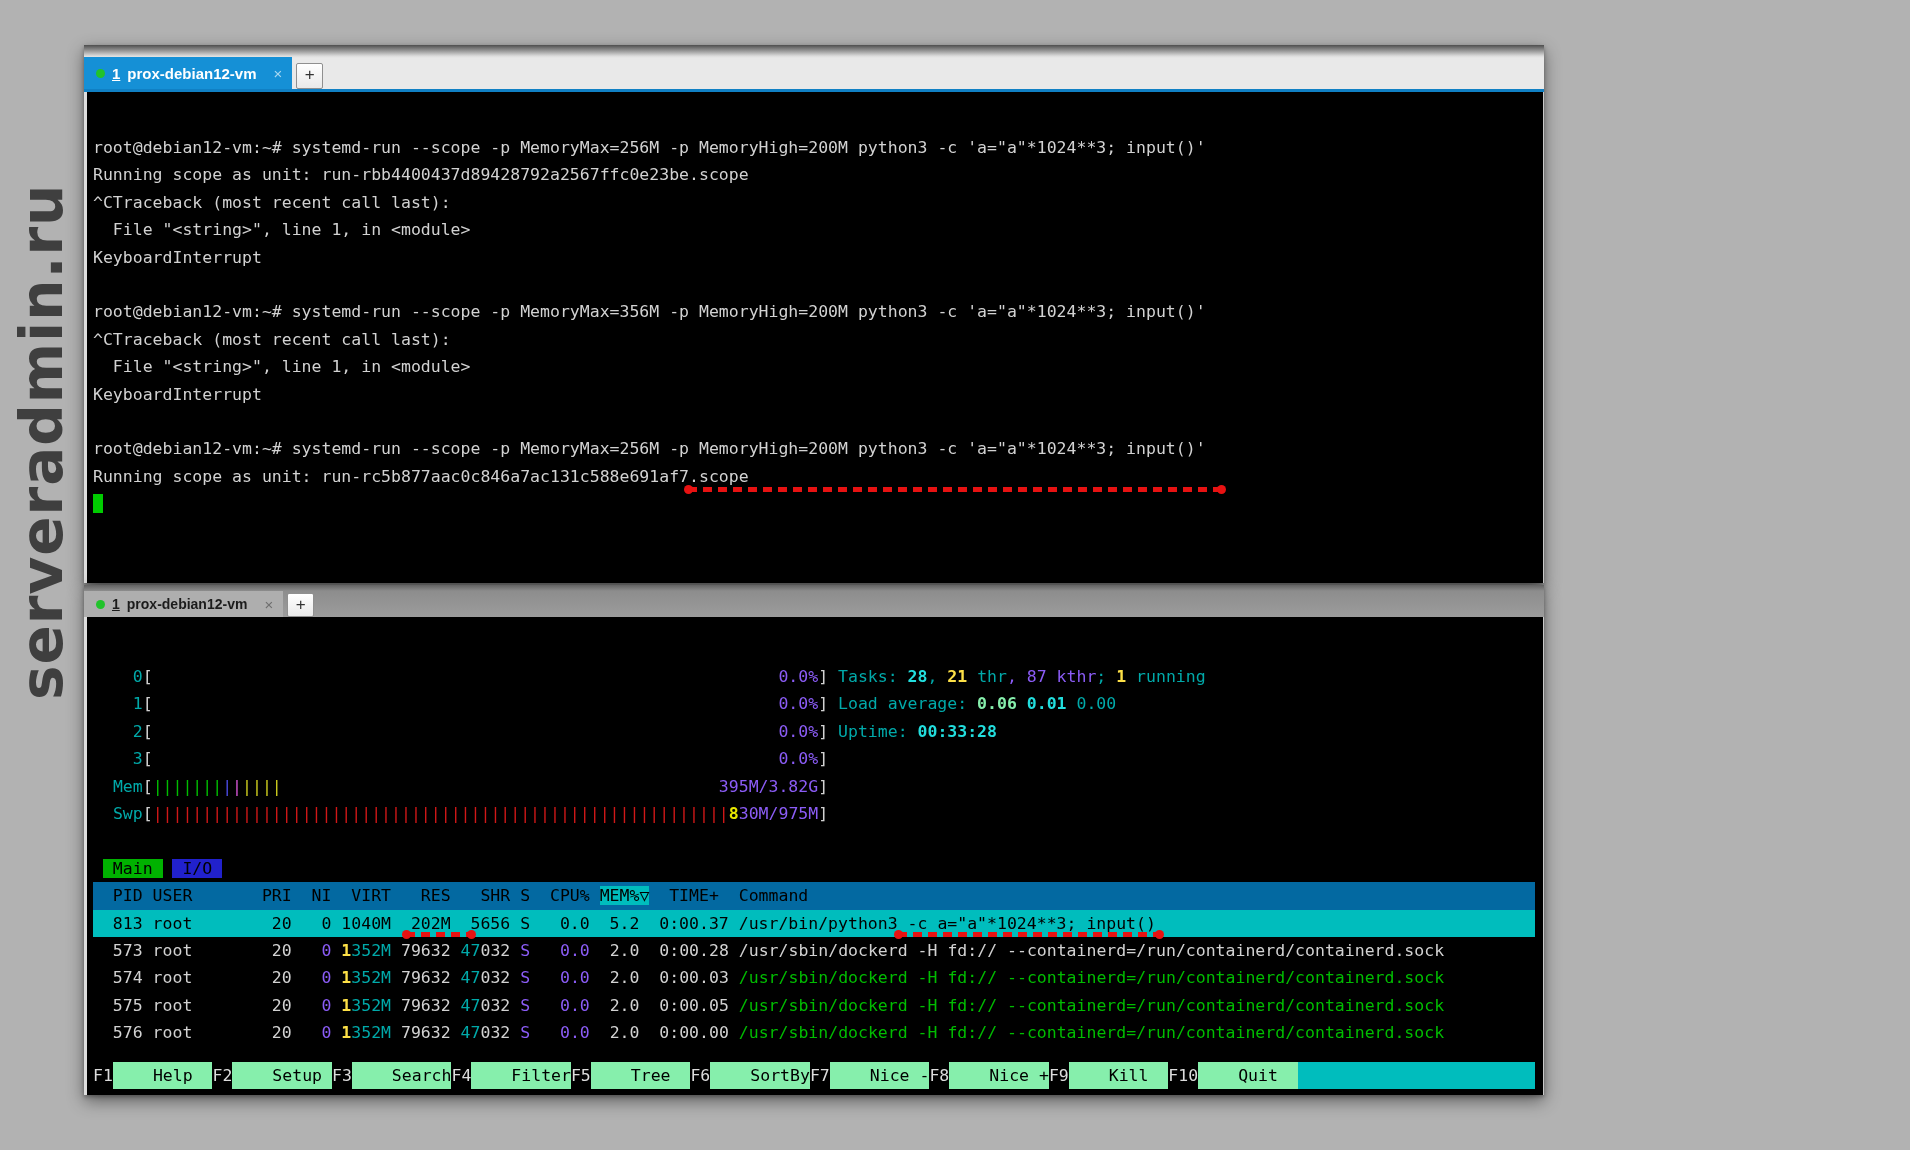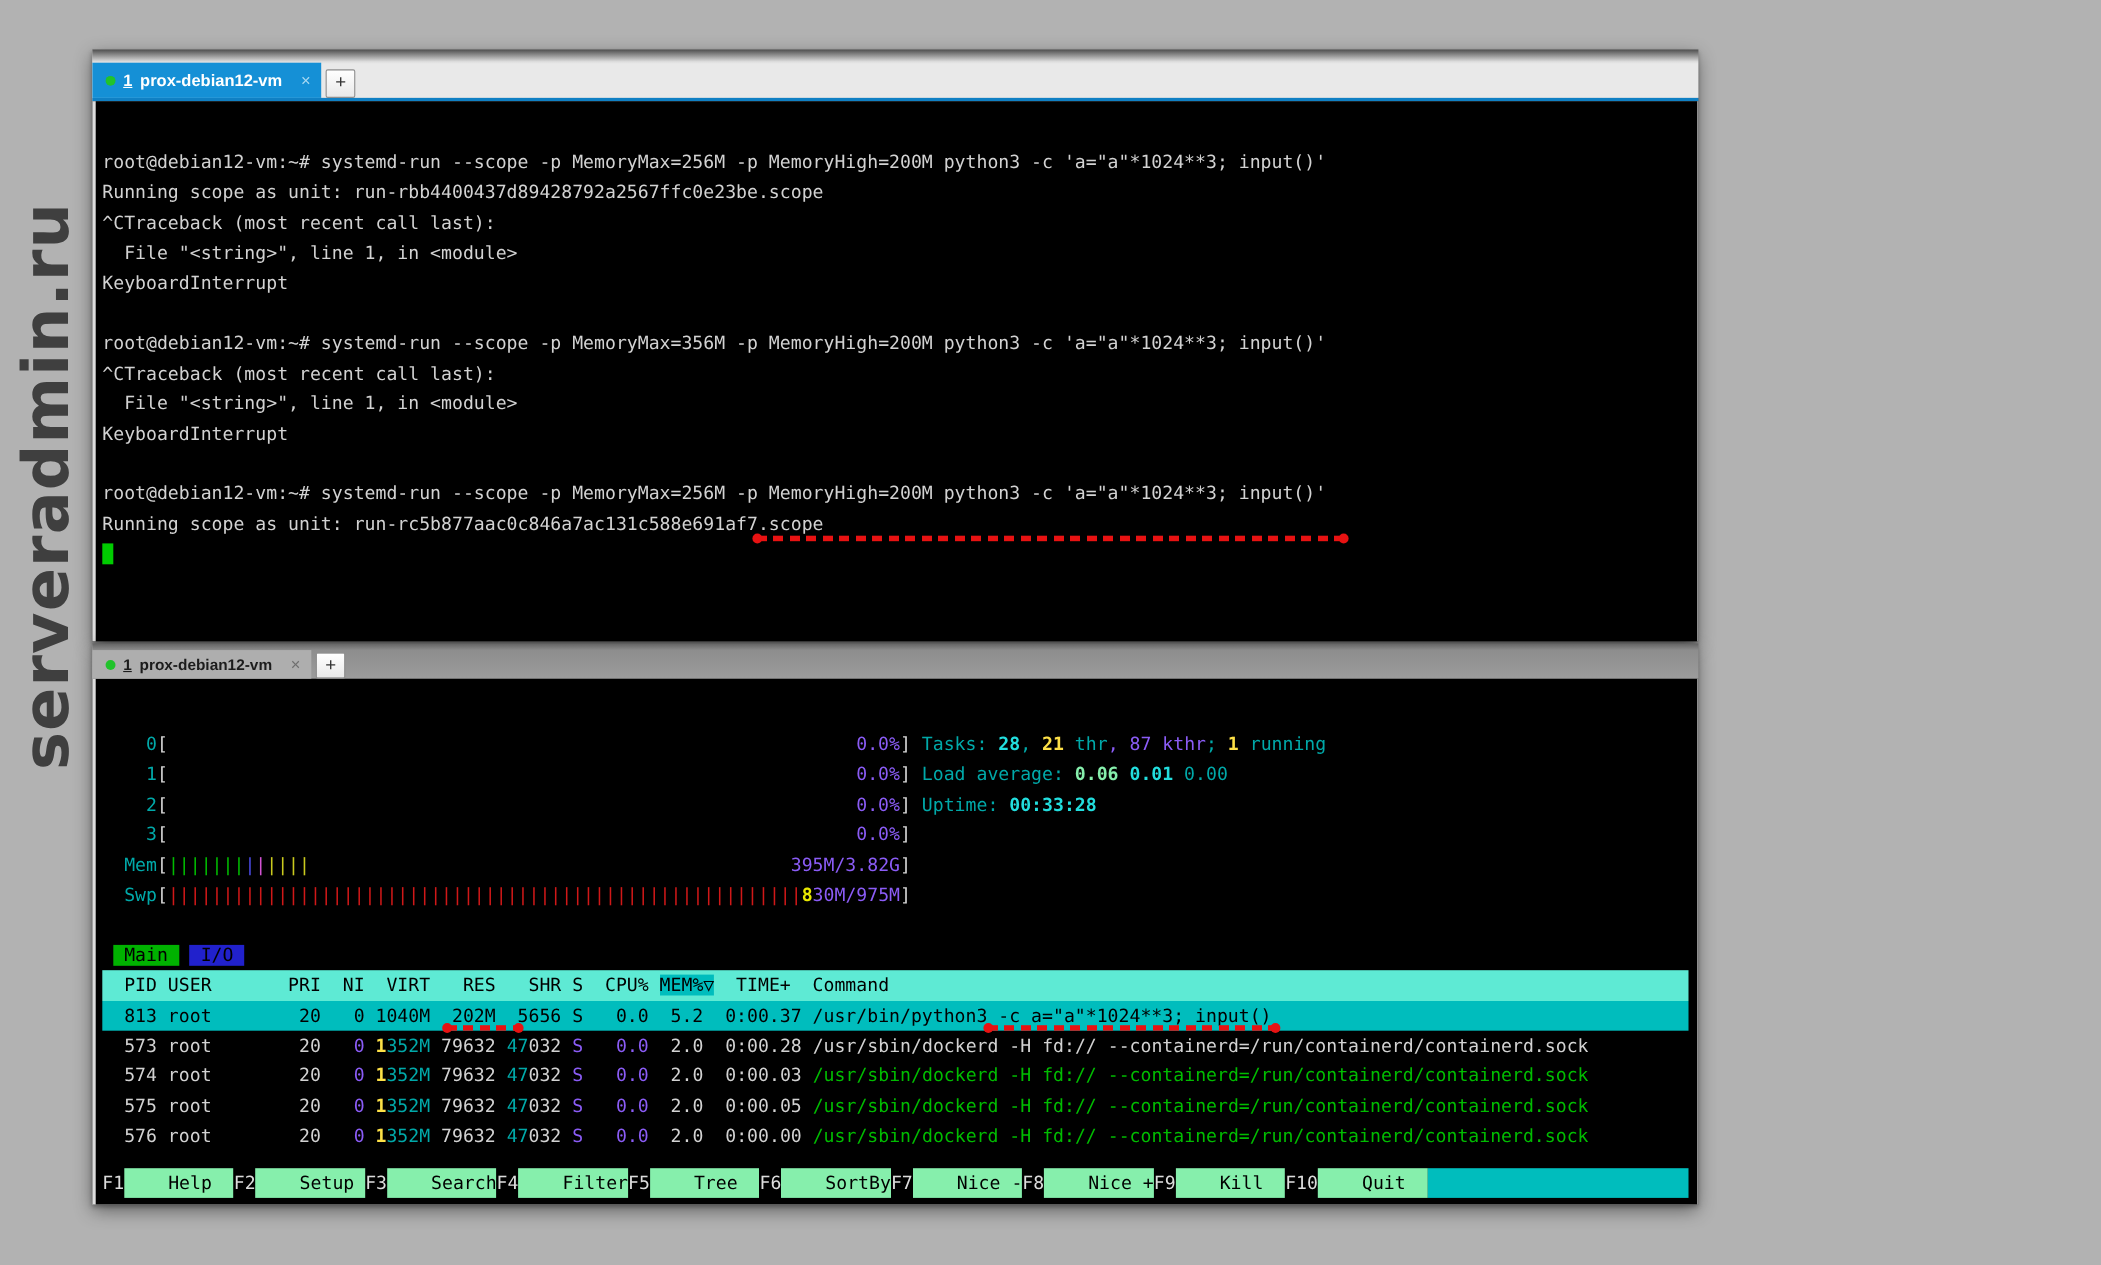--- a/index.html
+++ b/index.html
@@ -54,21 +54,21 @@
   .dg  { color:#8b5cf6; }
   .whb { color:#86efac; font-weight:bold; }
   .bl  { color:#4a4ae2; }
   .mg  { color:#d253d2; }
   .yl  { color:#c9c91e; }
   .ylb { color:#e8e800; font-weight:bold; }
   .rd  { color:#d01818; }
   .cursor { background:#00cc00; color:transparent; }
   .tmain { background:#00b200; color:#000; }
   .tio   { background:#2121cc; color:#000; }
-  .hdr  { background:#5eead4; color:#000; width:100%; }
+  .hdr  { background:#0369a1; color:#000; width:100%; }
   .hsel { background:#00bdbd; }
   .sel  { background:#00bdbd; color:#000; width:100%; }
 
   
   .fbar { display:flex; margin-top:auto; margin-bottom:6px; white-space:pre; line-height:27px; }
   .fkey   { color:#dcdcdc; }
   .flabel { background:#86efac; color:#000;padding-left:40px; }
   .ffill  { flex:1; background:#00bdbd; }
 
   

